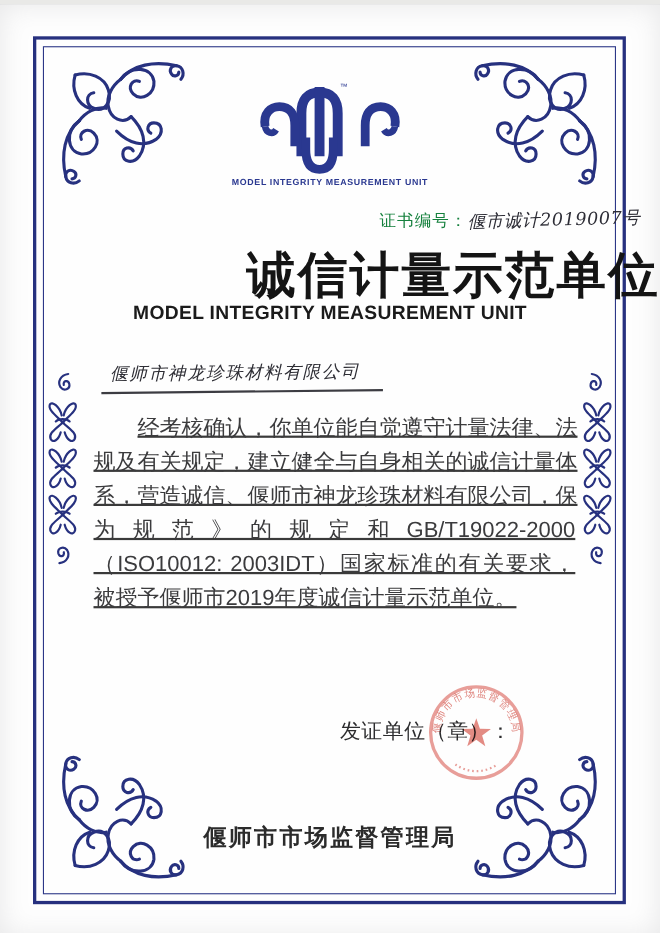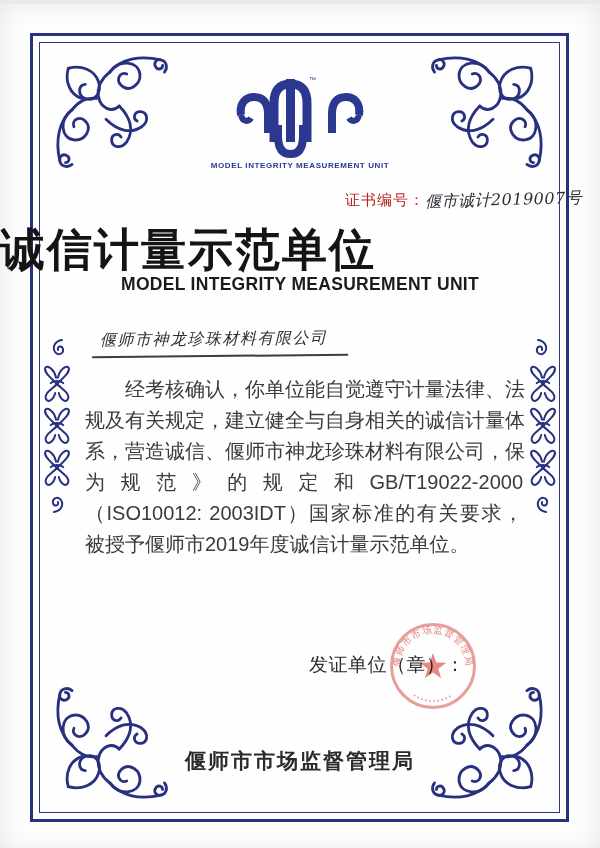--- a/index.html
+++ b/index.html
@@ -20,44 +20,44 @@
   .edge-orn{position:absolute;}
   
   .logo-svg{position:absolute;left:225px;top:66px;width:150px;height:96px;}
   .logo-tm{position:absolute;left:309px;top:72px;font-size:7px;color:#2a3890;}
   .logo-caption{
     position:absolute;left:200px;top:157px;width:200px;text-align:center;
     font-size:8px;font-weight:bold;color:#2a3890;letter-spacing:.6px;white-space:nowrap;
   }
   
   .certno{position:absolute;left:345px;top:186px;font-size:15px;white-space:nowrap;}
-  .certno .lbl{font-family:Liberation Mono, monospace;color:#b91c1c;letter-spacing:1px;}
+  .certno .lbl{font-family:Liberation Mono, monospace;color:#15803d;letter-spacing:1px;}
   .certno .val{
     display:inline-block;font-family:"DejaVu Serif",serif;font-style:italic;
     color:#2d2d36;font-size:16px;letter-spacing:.5px;transform:rotate(-1.5deg);
   }
   
   .title-zh{
-    position:absolute;left:0;top:216px;width:600px;text-align:left;
+    position:absolute;left:0;top:216px;width:600px;text-align:right;
     font-family:"Liberation Serif",serif;font-weight:bold;font-size:45px;
     color:#141414;letter-spacing:2px;white-space:nowrap;
   }
   .title-en{
     position:absolute;left:0;top:270px;width:600px;text-align:center;
     font-weight:bold;font-size:17.5px;color:#1b1b1b;letter-spacing:.3px;white-space:nowrap;
   }
   
   .company{
     position:absolute;left:92px;top:325px;width:246px;padding:0 2px 5px 8px;
     border-bottom:2px solid #3c3c42;
     font-family:"DejaVu Serif",serif;font-style:italic;font-size:16px;
     color:#2e2e35;letter-spacing:1.5px;transform:rotate(-.6deg);white-space:nowrap;
   }
   
-  .body-text{position:absolute;left:85px;top:370px;width:438px;}
+  .body-text{position:absolute;left:85px;top:370px;width:438px;text-decoration:underline;}
   .bline{
     height:31px;line-height:31px;font-size:20px;color:#3b3b3d;
     text-align:justify;text-align-last:justify;white-space:nowrap;overflow:visible;
   }
   .bline.indent{text-indent:2em;}
   .bline.last{text-align-last:left;}
   
   .issuer{position:absolute;left:309px;top:648px;font-size:19px;color:#2c2c2e;letter-spacing:.5px;white-space:nowrap;text-align:right;}
   .seal{position:absolute;left:388px;top:617px;width:90px;height:90px;mix-blend-mode:multiply;opacity:.9;}
   

